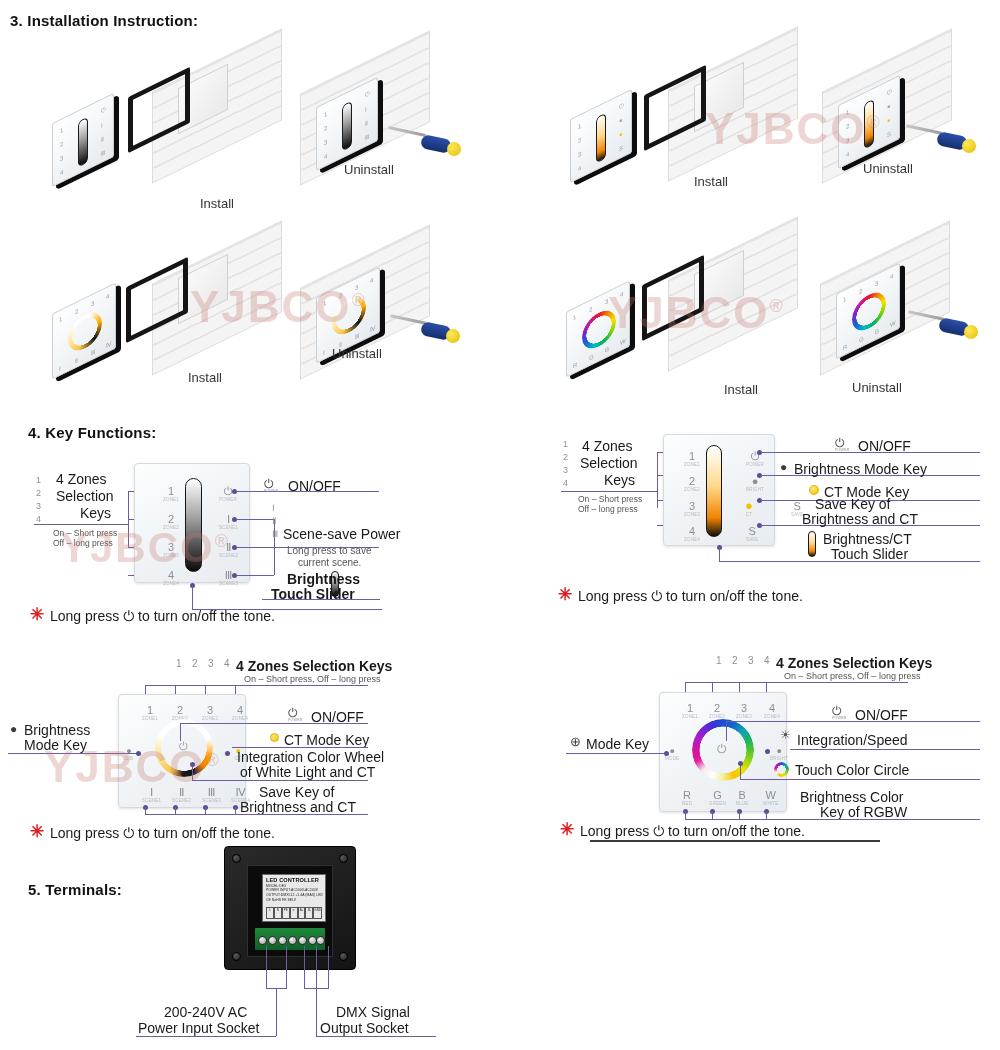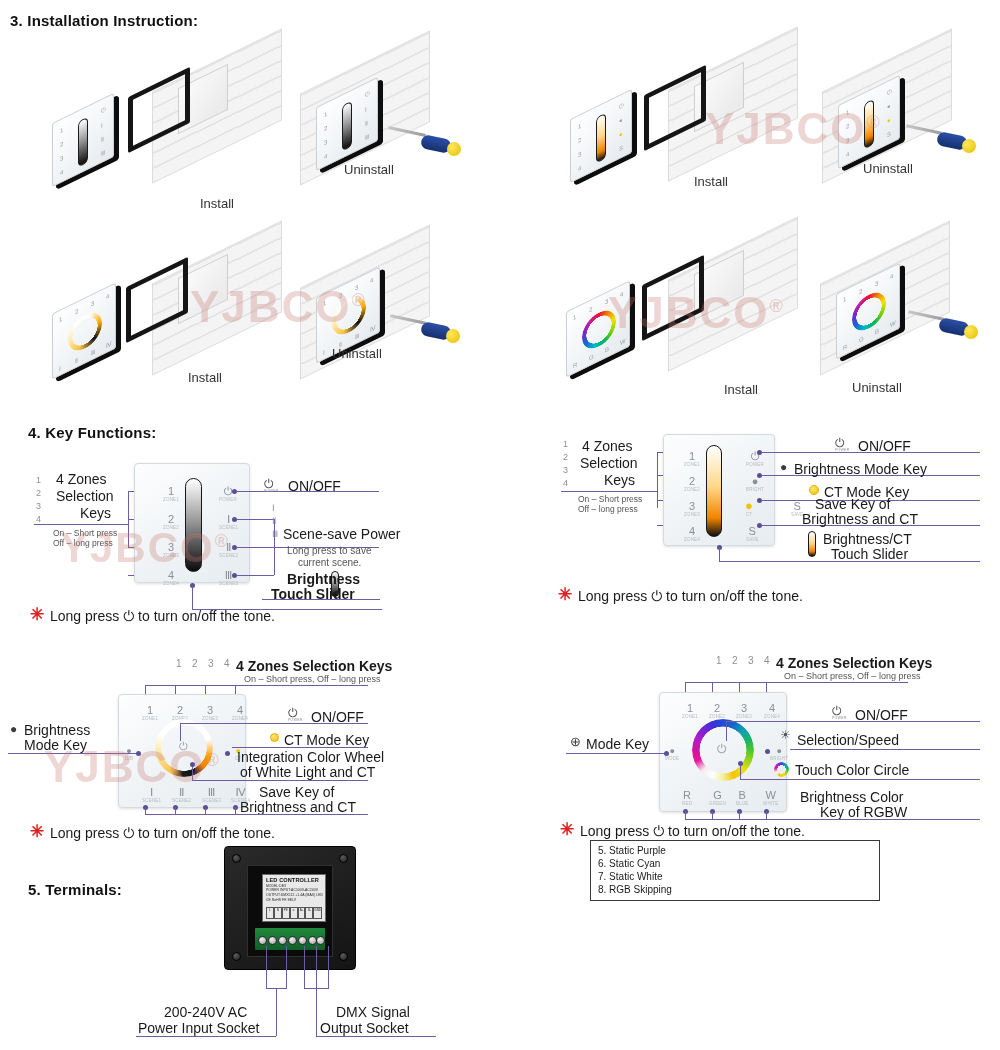--- a/index.html
+++ b/index.html
@@ -708,21 +708,21 @@
 
     <div class="dot" style="left:765px; top:749px;"></div>
 
     <div class="ic ic-power" style="left:832px; top:705px;">⏻<span class="cap">POWER</span></div>
     <div class="txt" style="left:855px; top:707px; font-size:14px;">ON/OFF</div>
     <div class="rule" style="left:790px; top:721px; width:190px;"></div>
     <div class="lead h" style="left:726px; top:721px; width:64px;"></div>
     <div class="lead v" style="left:726px; top:721px; height:20px;"></div>
 
     <div class="ic" style="left:780px; top:729px; font-size:12px; color:#555;">☀</div>
-    <div class="txt" style="left:797px; top:732px; font-size:14px;">Selection/Speed</div>
+    <div class="txt" style="left:797px; top:732px; font-size:14px;">Integration/Speed</div>
     <div class="rule" style="left:790px; top:749px; width:190px;"></div>
 
     <div class="ic ic-colorcircle" style="left:774px; top:762px;"></div>
     <div class="txt" style="left:795px; top:762px; font-size:14px;">Touch Color Circle</div>
     <div class="rule" style="left:770px; top:779px; width:210px;"></div>
     <div class="lead h" style="left:740px; top:779px; width:30px;"></div>
     <div class="lead v" style="left:740px; top:763px; height:16px;"></div>
     <div class="dot" style="left:738px; top:761px;"></div>
 
     <div class="txt" style="left:800px; top:789px; font-size:14px;">Brightness Color</div>
@@ -738,26 +738,20 @@
     <div class="lead v" style="left:739px; top:811px; height:8px;"></div>
     <div class="lead v" style="left:766px; top:811px; height:8px;"></div>
     <div class="lead h" style="left:685px; top:819px; width:86px;"></div>
   </div>
 
   <div class="star" style="left:560px; top:821px;">✳</div>
   <div class="txt" style="left:580px; top:823px; font-size:14px;">Long press ⏻ to turn on/off the tone.</div>
 
   <div class="modes-table" style="left:590px; top:840px; width:290px;">
     <div class="modes-body">
-      <div class="modes-col">
-        <div>5. Static Purple</div>
-        <div>6. Static Cyan</div>
-        <div>7. Static White</div>
-        <div>8. RGB Skipping</div>
-      </div>
     </div>
   </div>
 
   <div class="h-sec" style="left:28px; top:881px;">5. Terminals:</div>
 
   <div>
     <div class="term-body" style="left:224px; top:846px; width:132px; height:124px;"></div>
     <div class="corner-screw" style="left:232px; top:854px;"></div>
     <div class="corner-screw" style="left:339px; top:854px;"></div>
     <div class="corner-screw" style="left:232px; top:952px;"></div>

